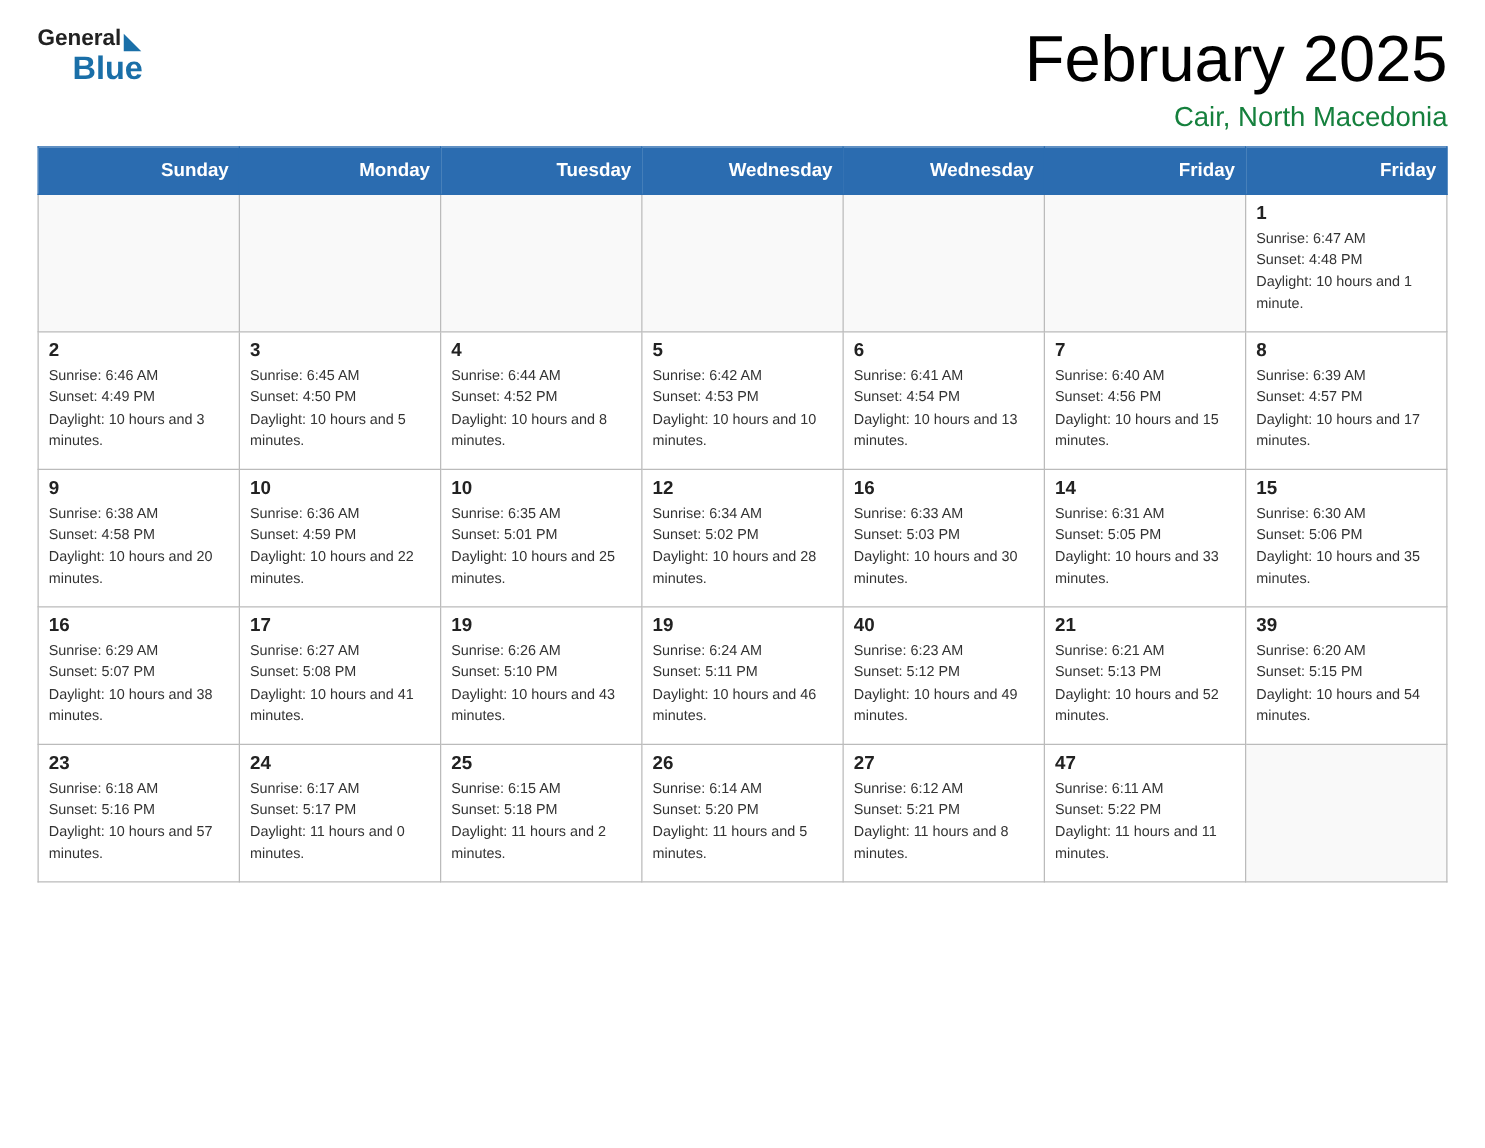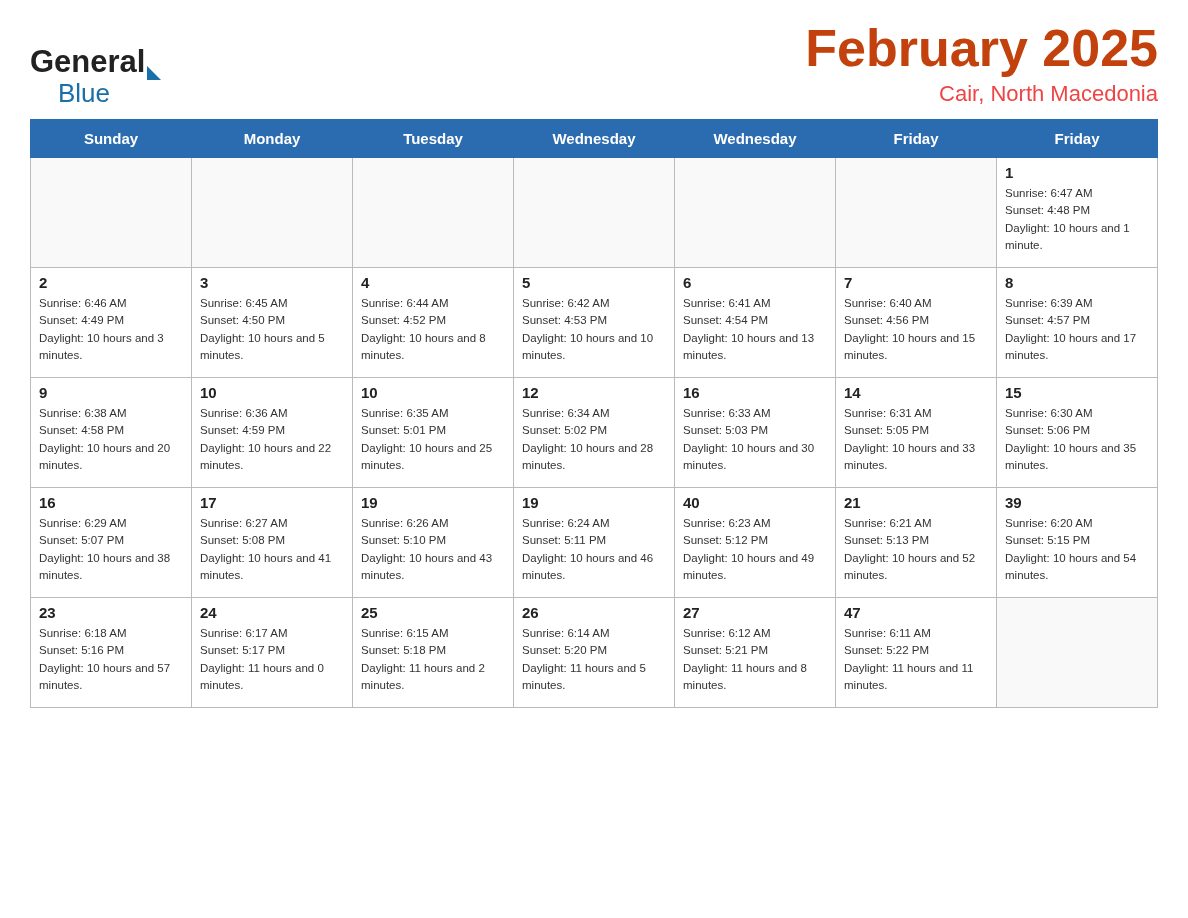--- a/index.html
+++ b/index.html
@@ -11,70 +11,69 @@
       min-height: 918px;
       padding: 20px 30px;
     }
     .header {
       display: flex;
       justify-content: space-between;
       align-items: flex-start;
       margin-bottom: 10px;
     }
     .logo-text-general {
-      font-size: 31px;
+      font-size: 18px;
       font-weight: bold;
       color: #222;
       font-family: Arial, sans-serif;
-      margin-top: 24px;
     }
     .logo-arrow {
       width: 0;
       height: 0;
       border-left: 14px solid #1a6fa8;
       border-top: 14px solid transparent;
       border-bottom: 0px solid transparent;
       display: inline-block;
       margin-left: 2px;
       margin-top: 4px;
       vertical-align: top;
     }
     .logo-blue {
       font-size: 26px;
-      font-weight: normal;
+      font-weight: bold;
       color: #1a6fa8;
       font-family: Arial, sans-serif;
       margin-left: 2px;
     }
     .title-block {
       text-align: right;
     }
     .month-title {
       font-size: 52px;
-      font-weight: bold;
-      color: #c2410c;
+      font-weight: normal;
+      color: #000000;
       line-height: 1.1;
     }
     .location-title {
       font-size: 22px;
-      color: #ef4444;
+      color: #15803d;
       margin-top: 4px;
     }
     .calendar-table {
       width: 100%;
       border-collapse: collapse;
       margin-top: 8px;
     }
     .calendar-table th {
       background-color: #2b6cb0;
       color: #fff;
       font-size: 15px;
       font-weight: bold;
-      padding: 10px 25px;
-      text-align: center;
+      padding: 10px 8px;
+      text-align: right;
       border: 1px solid #2b6cb0;
     }
     .calendar-table td {
       vertical-align: top;
       border: 1px solid #bbb;
       padding: 6px 8px;
       width: calc(100% / 7);
       min-height: 110px;
       height: 110px;
     }

